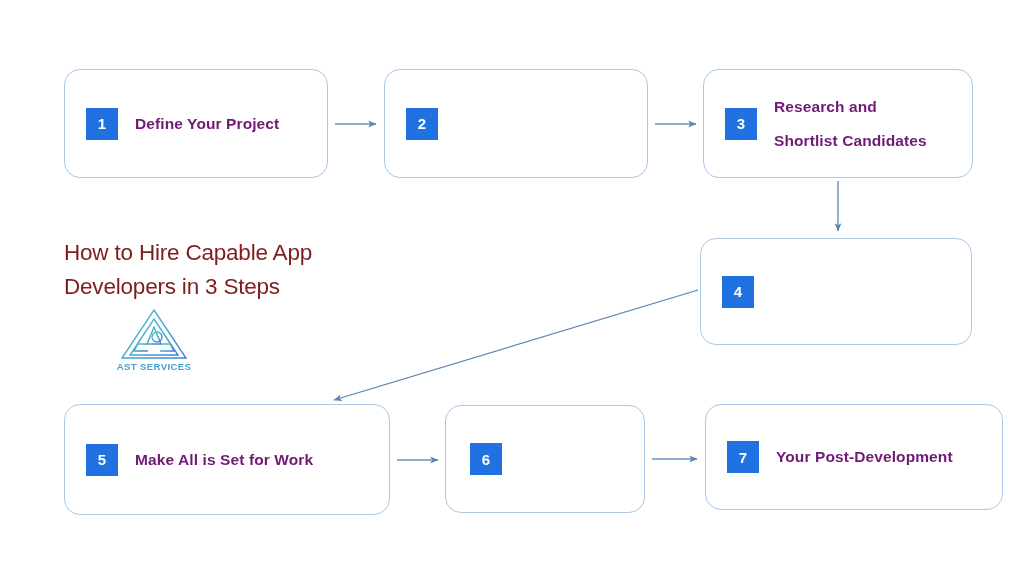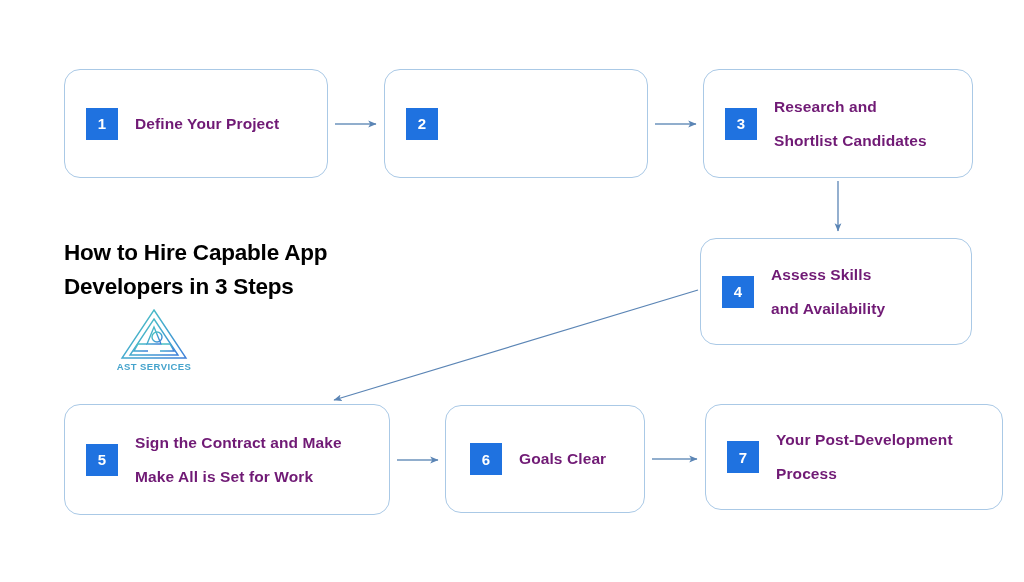--- a/index.html
+++ b/index.html
@@ -74,23 +74,23 @@
     z-index: 1;
     pointer-events: none;
   }
 
   
   #heading {
     position: absolute;
     left: 64px;
     top: 236px;
     width: 340px;
-    color: #000000;
+    color: #7f1d1d;
     font-size: 22.5px;
-    font-weight: 700;
+    font-weight: 400;
     line-height: 34px;
     letter-spacing: -0.2px;
     z-index: 2;
   }
   #heading .h-line { display: block; }
 
   
   #logo {
     position: absolute;
     left: 68px;
@@ -141,46 +141,39 @@
   <div class="step-box" id="box-3">
     <div class="step-badge">3</div>
     <div class="step-text">
       <span class="step-line">Research and</span>
       <span class="step-line">Shortlist Candidates</span>
     </div>
   </div>
 
   <div class="step-box" id="box-4">
     <div class="step-badge">4</div>
-    <div class="step-text">
-      <span class="step-line">Assess Skills</span>
-      <span class="step-line">and Availability</span>
-    </div>
   </div>
 
   <div class="step-box" id="box-5">
     <div class="step-badge">5</div>
     <div class="step-text">
-      <span class="step-line">Sign the Contract and Make</span>
       <span class="step-line">Make All is Set for Work</span>
     </div>
   </div>
 
   <div class="step-box" id="box-6">
     <div class="step-badge">6</div>
     <div class="step-text">
-      <span class="step-line">Goals Clear</span>
     </div>
   </div>
 
   <div class="step-box" id="box-7">
     <div class="step-badge">7</div>
     <div class="step-text">
       <span class="step-line">Your Post-Development</span>
-      <span class="step-line">Process</span>
     </div>
   </div>
 
   <div id="heading">
     <span class="h-line">How to Hire Capable App</span>
     <span class="h-line">Developers in 3 Steps</span>
   </div>
 
   <div id="logo">
     <svg width="80" height="72" viewBox="0 0 80 72">

